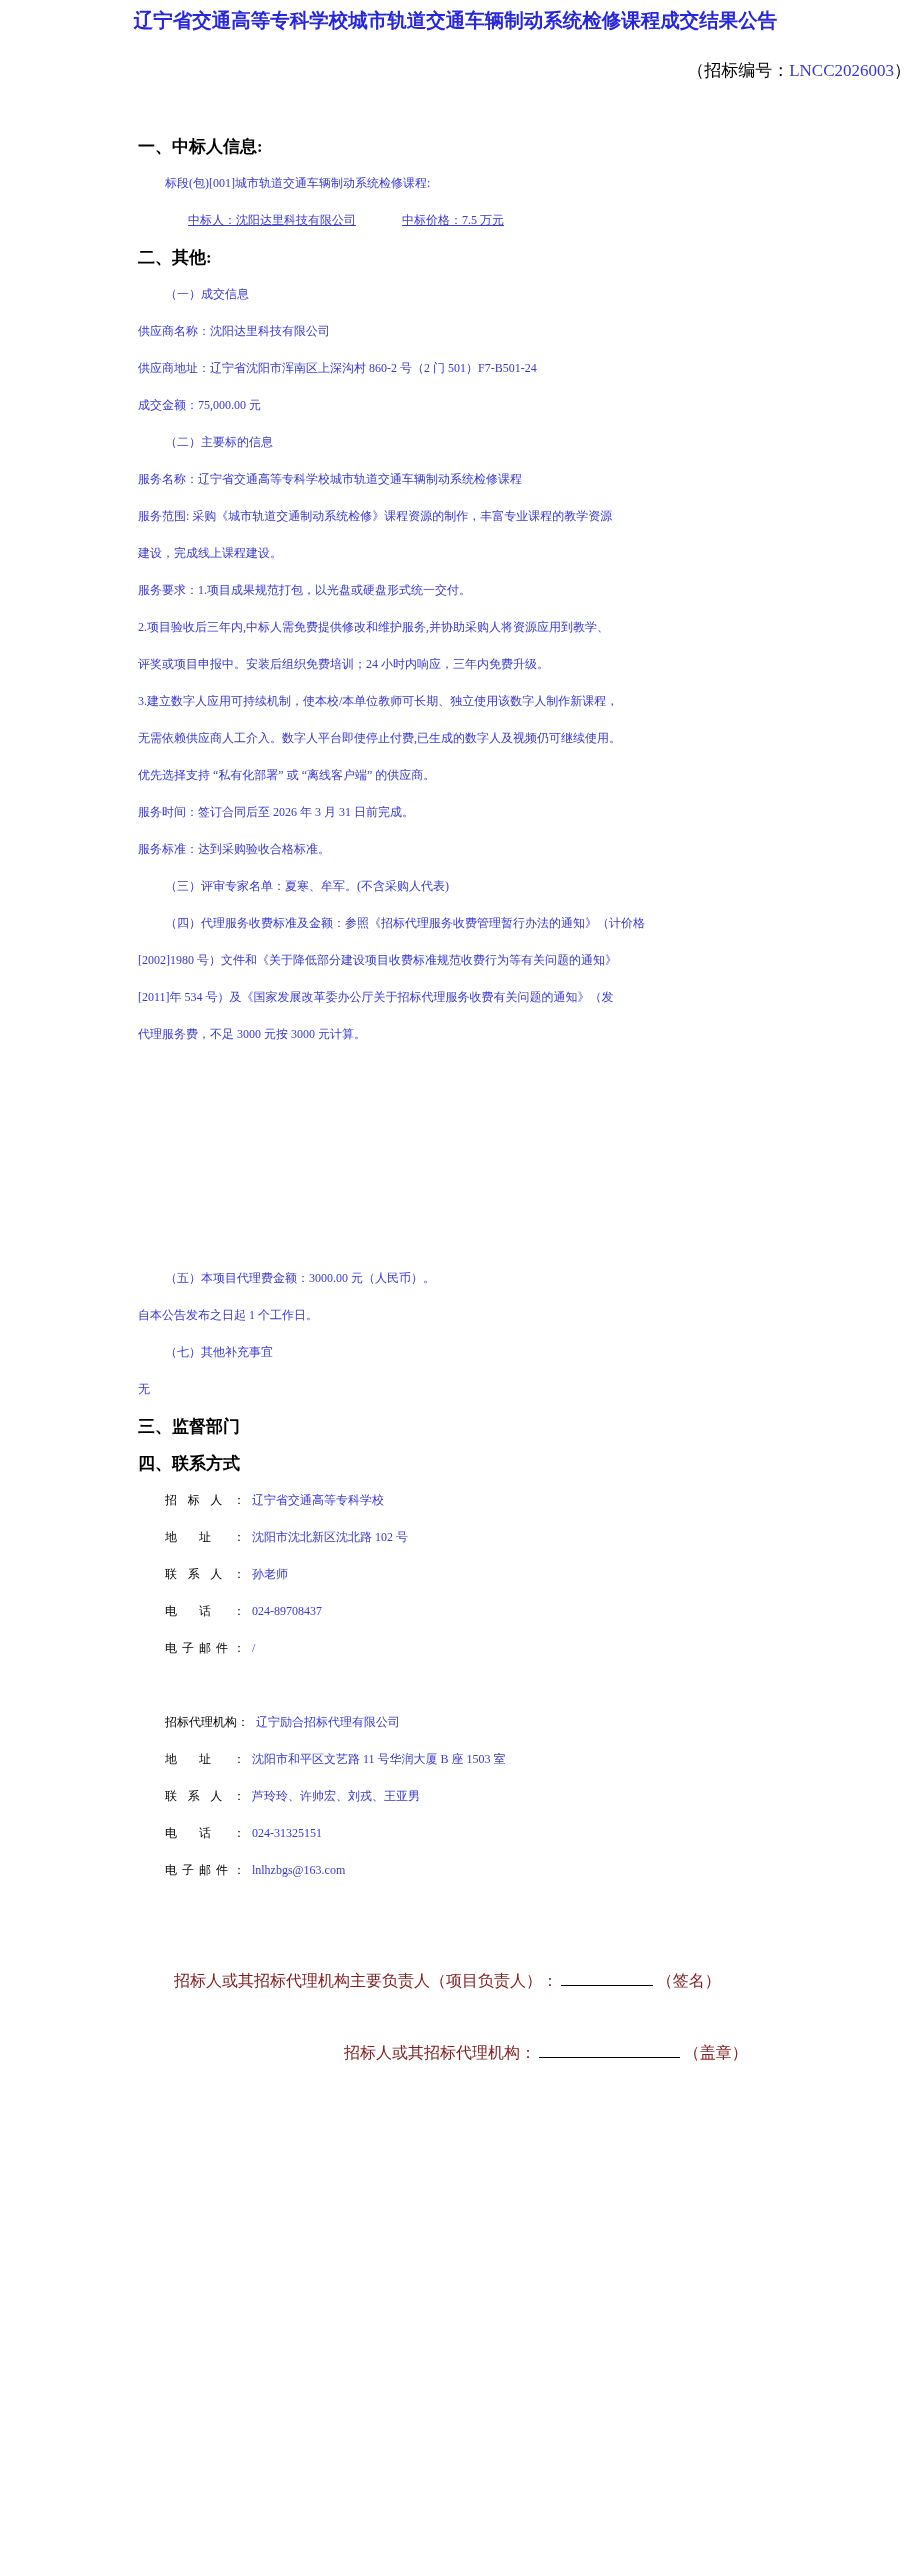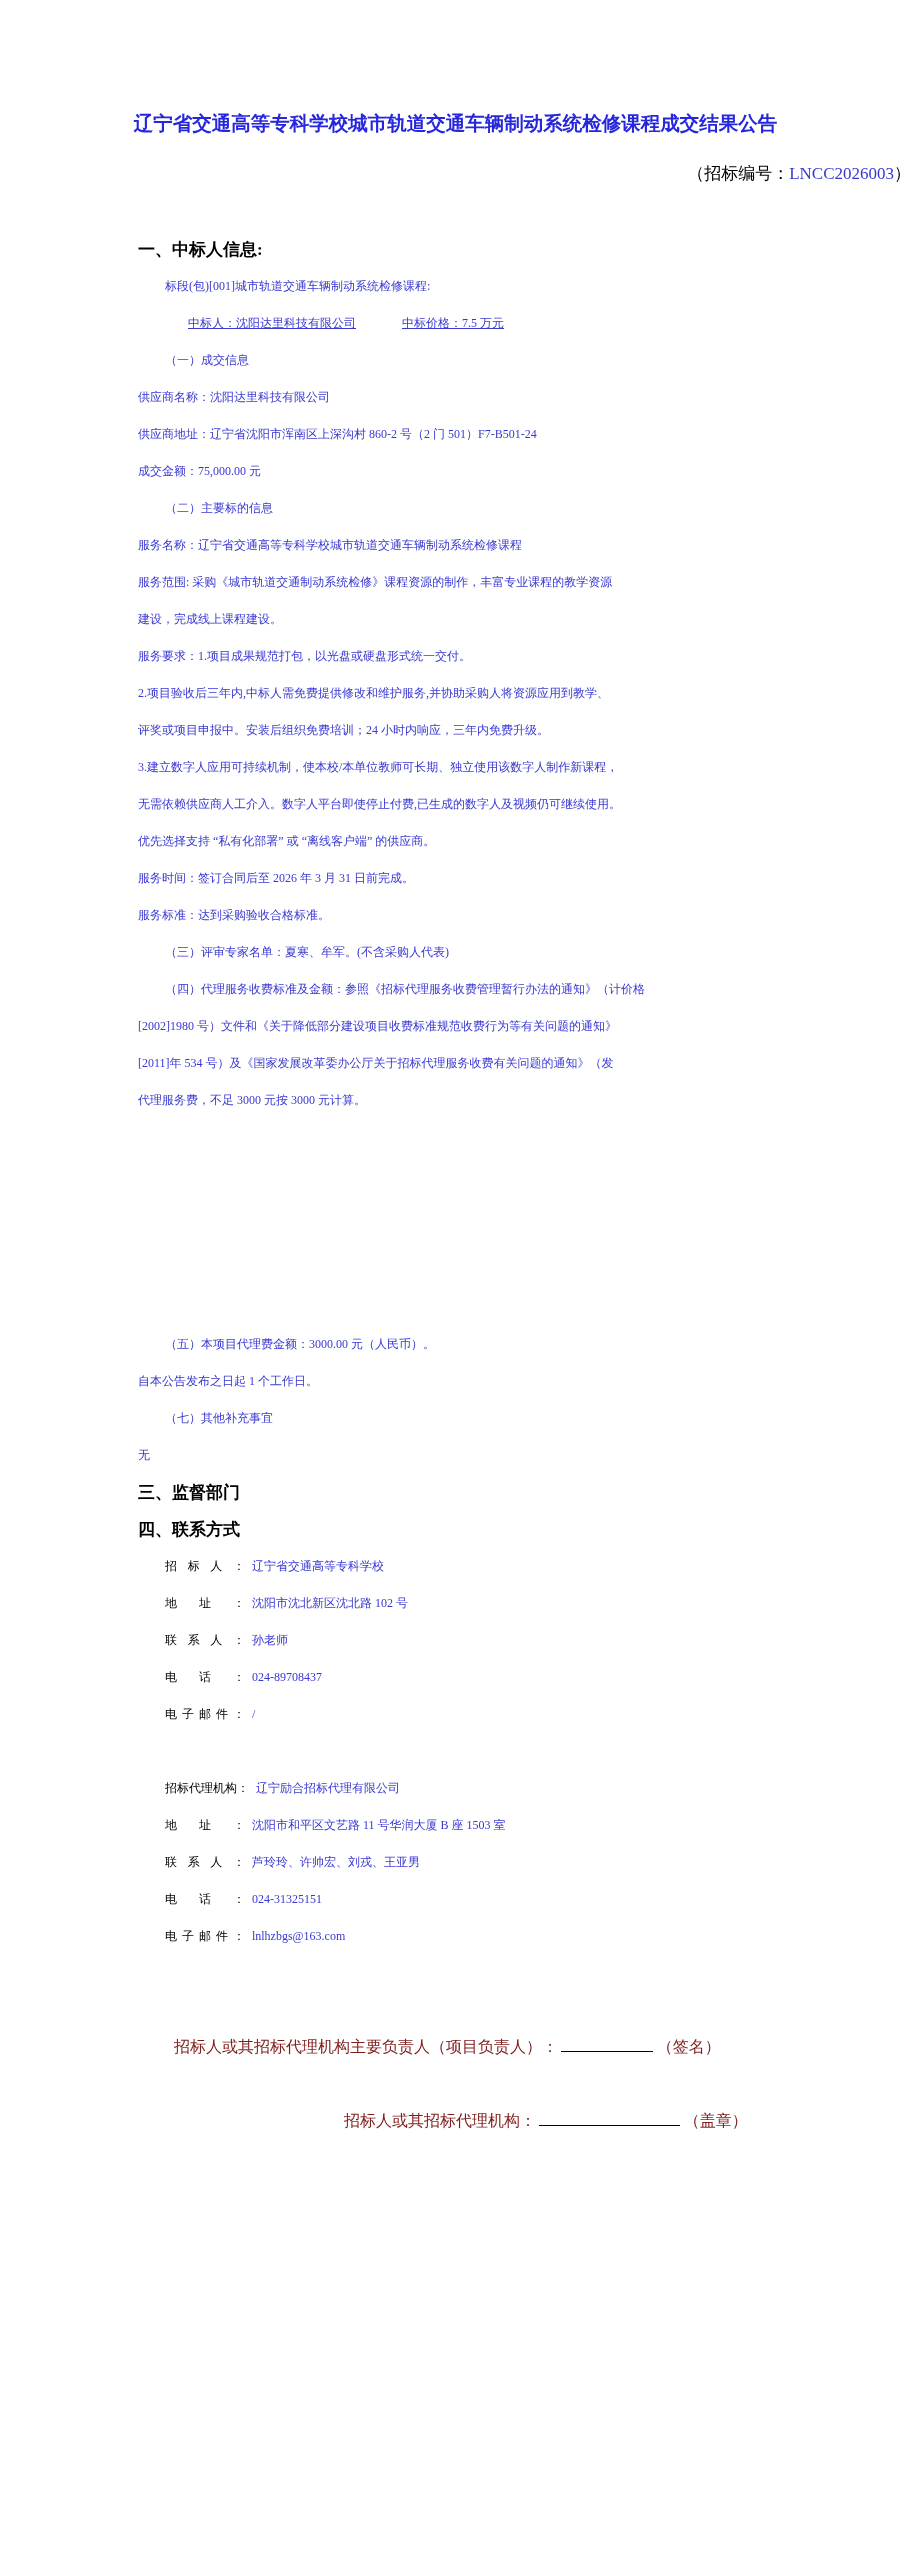--- a/index.html
+++ b/index.html
@@ -5,21 +5,21 @@
   html, body {
     margin: 0; padding: 0;
     background: #ffffff;
   }
   body {
     width: 911px; height: 2576px;
     overflow: hidden;
     font-family: "Liberation Serif", "DejaVu Serif", serif;
     color: #000000;
   }
-  .page { padding-top: 103px; }
+  .page { }
 
   .title {
     text-align: center;
     font-size: 19.5px; font-weight: bold;
     line-height: 41px;
     color: #2626dd;
     white-space: nowrap;
   }
   .subtitle {
     text-align: right;
@@ -60,21 +60,21 @@
   }
   .lbl-auto { margin-right: 6.9px; color: #000000; }
 
   .sig {
     font-size: 16px;
     line-height: 37px;
     margin-left: 174px;
     white-space: nowrap;
     color: #7f1d1d;
   }
-  .sig2 { margin-left: 344px; }
+  .sig2 { margin-left: 344px; font-family: Liberation Mono, monospace; }
 
   .uline {
     display: inline-block;
     width: 92px;
     height: 1em;
     border-bottom: 1.1px solid #000000;
     margin: 0 3.4px;
   }
   .uline2 { width: 141px; }
 </style>
@@ -86,20 +86,21 @@
   <div class="title">辽宁省交通高等专科学校城市轨道交通车辆制动系统检修课程成交结果公告</div>
 
   <div class="subtitle"><span>（招标编号：</span><span class="blue">LNCC2026003</span><span>）</span></div>
 
   <div class="gap-sm"></div>
 
   <div class="ln h">一、中标人信息:</div>
   <div class="ln ind1 blue">标段(包)[001]城市轨道交通车辆制动系统检修课程:</div>
   <div class="ln ind2 blue"><span>中标人：沈阳达里科技有限公司</span><span class="price">中标价格：7.5 万元</span></div>
 
+  <div class="ln h">二、其他:</div>
   <div class="ln ind1 blue">（一）成交信息</div>
   <div class="ln blue">供应商名称：沈阳达里科技有限公司</div>
   <div class="ln blue">供应商地址：辽宁省沈阳市浑南区上深沟村 860-2 号（2 门 501）F7-B501-24</div>
   <div class="ln blue">成交金额：75,000.00 元</div>
   <div class="ln ind1 blue">（二）主要标的信息</div>
   <div class="ln blue">服务名称：辽宁省交通高等专科学校城市轨道交通车辆制动系统检修课程</div>
   <div class="ln blue">服务范围: 采购《城市轨道交通制动系统检修》课程资源的制作，丰富专业课程的教学资源</div>
   <div class="ln blue">建设，完成线上课程建设。</div>
   <div class="ln blue">服务要求：1.项目成果规范打包，以光盘或硬盘形式统一交付。</div>
   <div class="ln blue">2.项目验收后三年内,中标人需免费提供修改和维护服务,并协助采购人将资源应用到教学、</div>

